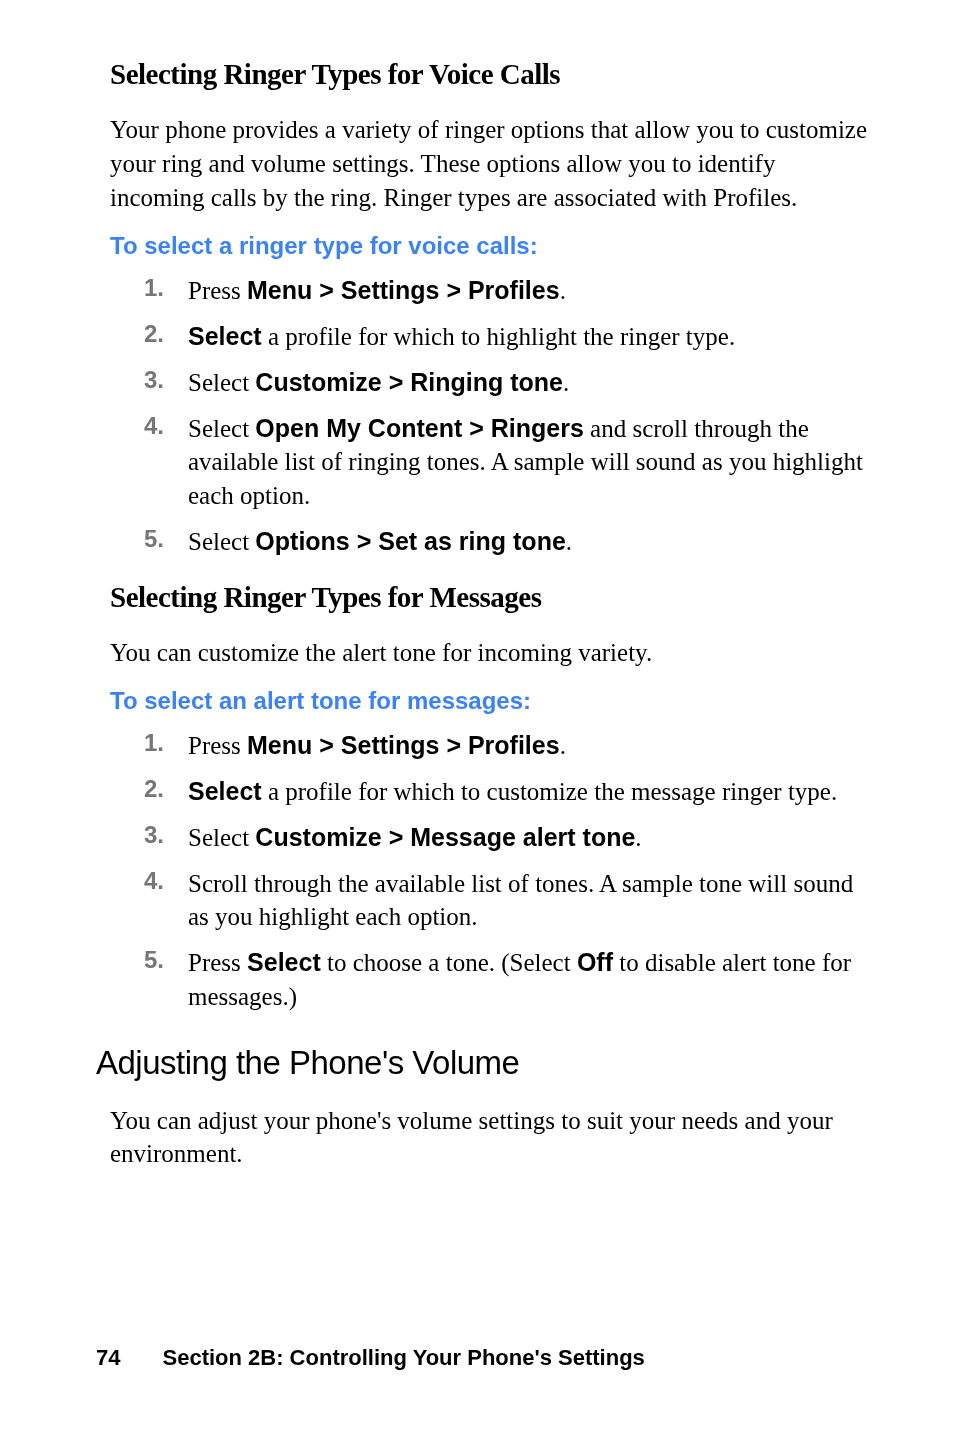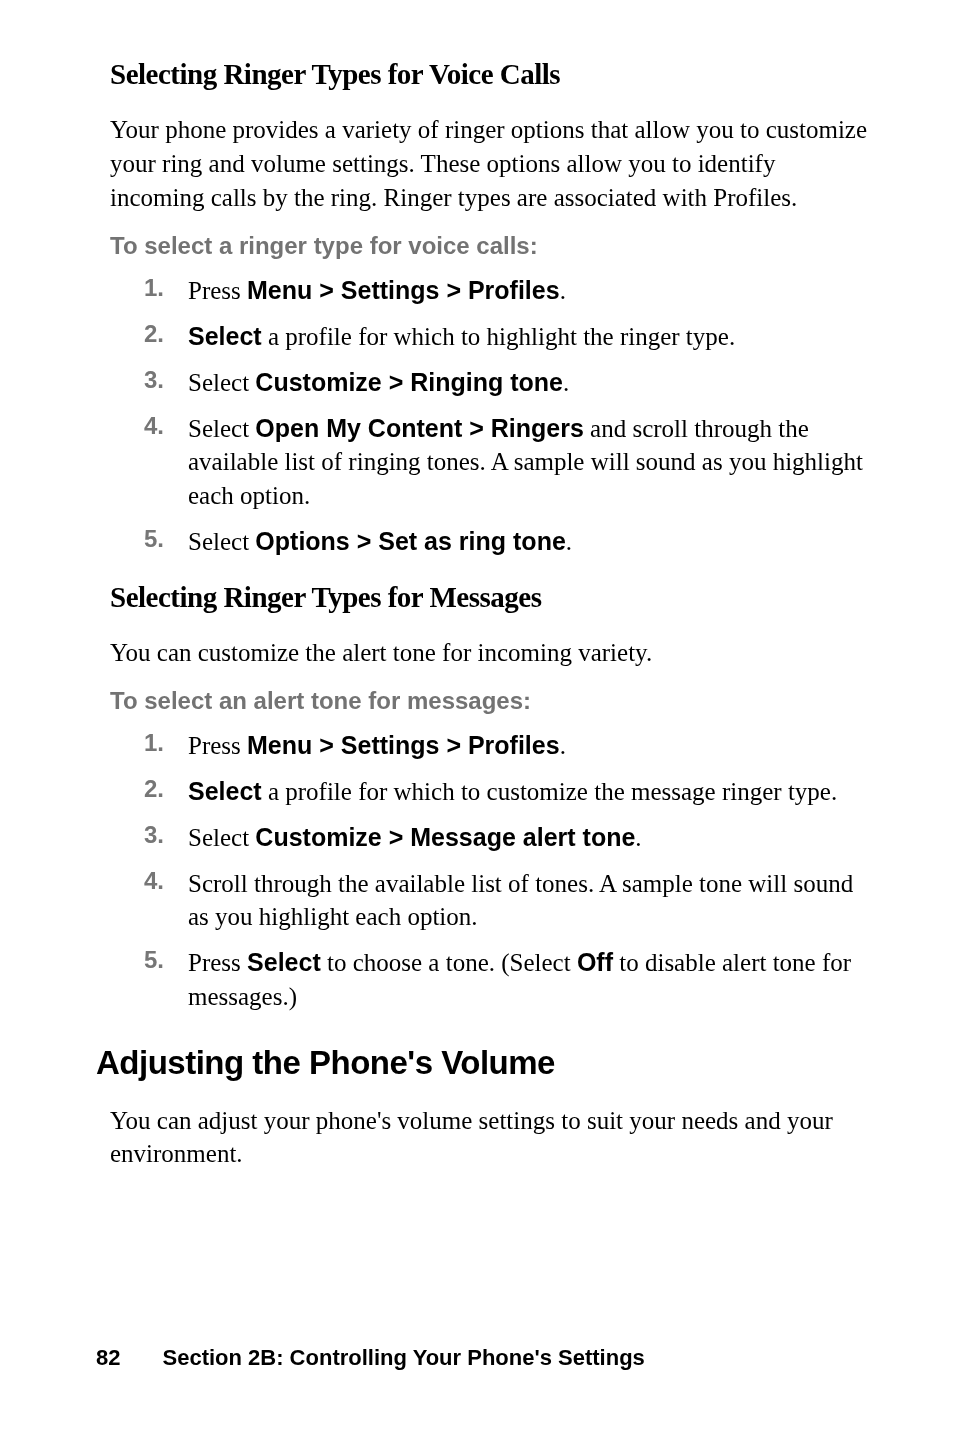--- a/index.html
+++ b/index.html
@@ -26,21 +26,21 @@
     .body-text {
       font-size: 25px;
       line-height: 1.35;
       margin-bottom: 18px;
       margin-top: 22px;
     }
     .instruction-label {
       font-family: Arial, Helvetica, sans-serif;
       font-weight: bold;
       font-size: 24px;
-      color: #737373;
+      color: #3b82f6;
       margin-bottom: 14px;
       margin-top: 2px;
     }
     ol.steps {
       list-style: none;
       margin-bottom: 22px;
       padding-left: 34px;
     }
     ol.steps li {
       display: flex;
@@ -59,21 +59,21 @@
       font-size: 25px;
       line-height: 1.35;
       flex: 1;
     }
     .step-body b {
       font-family: Liberation Sans, sans-serif;
       font-weight: bold;
     }
     .section-heading {
       font-family: Arial, Helvetica, sans-serif;
-      font-weight: bold;
+      font-weight: normal;
       font-size: 33px;
       margin-top: 30px;
       margin-bottom: 14px;
       letter-spacing: -0.5px;
       margin-left: -14px;
     }
     .footer {
       position: absolute;
       bottom: 60px;
       left: 96px;
@@ -140,14 +140,14 @@
   <li>
     <span class="step-num">5.</span>
     <span class="step-body"><span>Press </span><b>Select</b><span> to choose a tone. (Select </span><b>Off</b><span> to disable alert tone for messages.)</span></span>
   </li>
 </ol>
 
 <h1 class="section-heading">Adjusting the Phone's Volume</h1>
 <p class="body-text">You can adjust your phone's volume settings to suit your needs and your environment.</p>
 
 <div class="footer">
-  <span class="footer-pagenum">82</span><span>Section 2B: Controlling Your Phone's Settings</span>
+  <span class="footer-pagenum">74</span><span>Section 2B: Controlling Your Phone's Settings</span>
 </div>
 
 </body></html>

